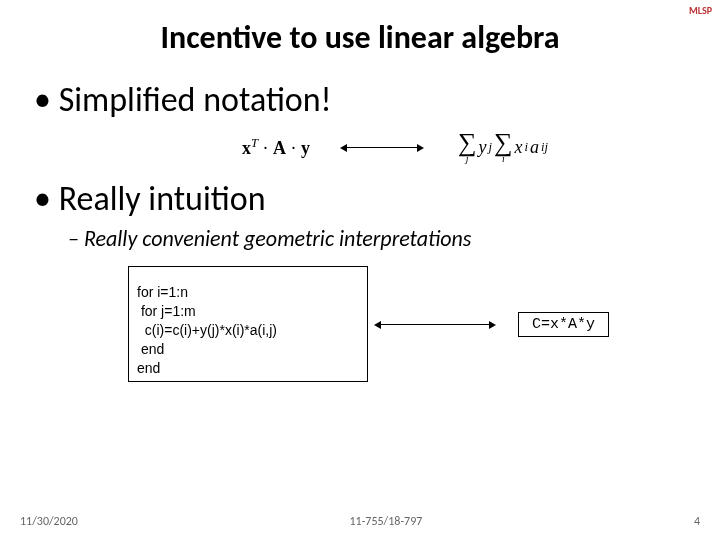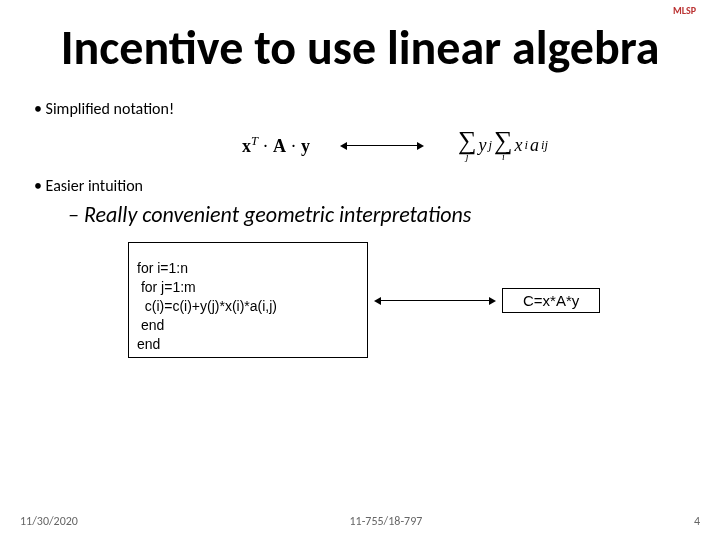--- a/index.html
+++ b/index.html
@@ -8,37 +8,37 @@
     width: 720px;
     height: 540px;
     font-family: Calibri, Arial, sans-serif;
     background: #fff;
     position: relative;
     overflow: hidden;
   }
   .logo {
     position: absolute;
     top: 4px;
-    right: 24px;
+    right: 8px;
     font-size: 10px;
     font-weight: bold;
     color: #b33;
   }
   .title {
     text-align: center;
-    font-size: 48px;
+    font-size: 32px;
     font-weight: bold;
     color: #000;
     margin-top: 18px;
   }
   .content {
     margin: 22px 34px 0 34px;
   }
   .bullet1 {
-    font-size: 16px;
+    font-size: 34px;
     margin: 4px 0 6px 0;
   }
   .bullet1::before {
     content: "• ";
   }
   .bullet2 {
     font-size: 22px;
     font-style: italic;
     margin: 4px 0 4px 34px;
   }
@@ -132,23 +132,24 @@
   .arrow2::after {
     content: "";
     position: absolute;
     right: -6px; top: -4px;
     border-left: 7px solid #000;
     border-top: 4px solid transparent;
     border-bottom: 4px solid transparent;
   }
   .short-box {
     border: 1px solid #000;
-    padding: 3px 20px;
-    font-family: Liberation Sans, sans-serif;
+    padding: 3px 13px;
+    font-family: Liberation Mono, monospace;
     font-size: 15px;
+    margin-left: 16px;
   }
   .footer {
     position: absolute;
     bottom: 12px;
     left: 0;
     width: 100%;
     display: flex;
     justify-content: space-between;
     font-size: 12px;
     color: #666;
@@ -185,21 +186,21 @@
         <span class="sigma">∑</span>
         <span class="under">i</span>
       </span>
       <span style="font-style:italic">x</span>
         <span class="sub">i</span>
         <span style="font-style:italic">a</span>
         <span class="sub">ij</span>
     </span>
   </div>
 
-  <div class="bullet1">Easier intuition</div>
+  <div class="bullet1">Really intuition</div>
   <div class="bullet2">Really convenient geometric interpretations</div>
 
 
   <div class="code-row">
     <div class="code-box">for i=1:n
  for j=1:m
   c(i)=c(i)+y(j)*x(i)*a(i,j)
  end
 end</div>
     <span class="arrow2"></span>

